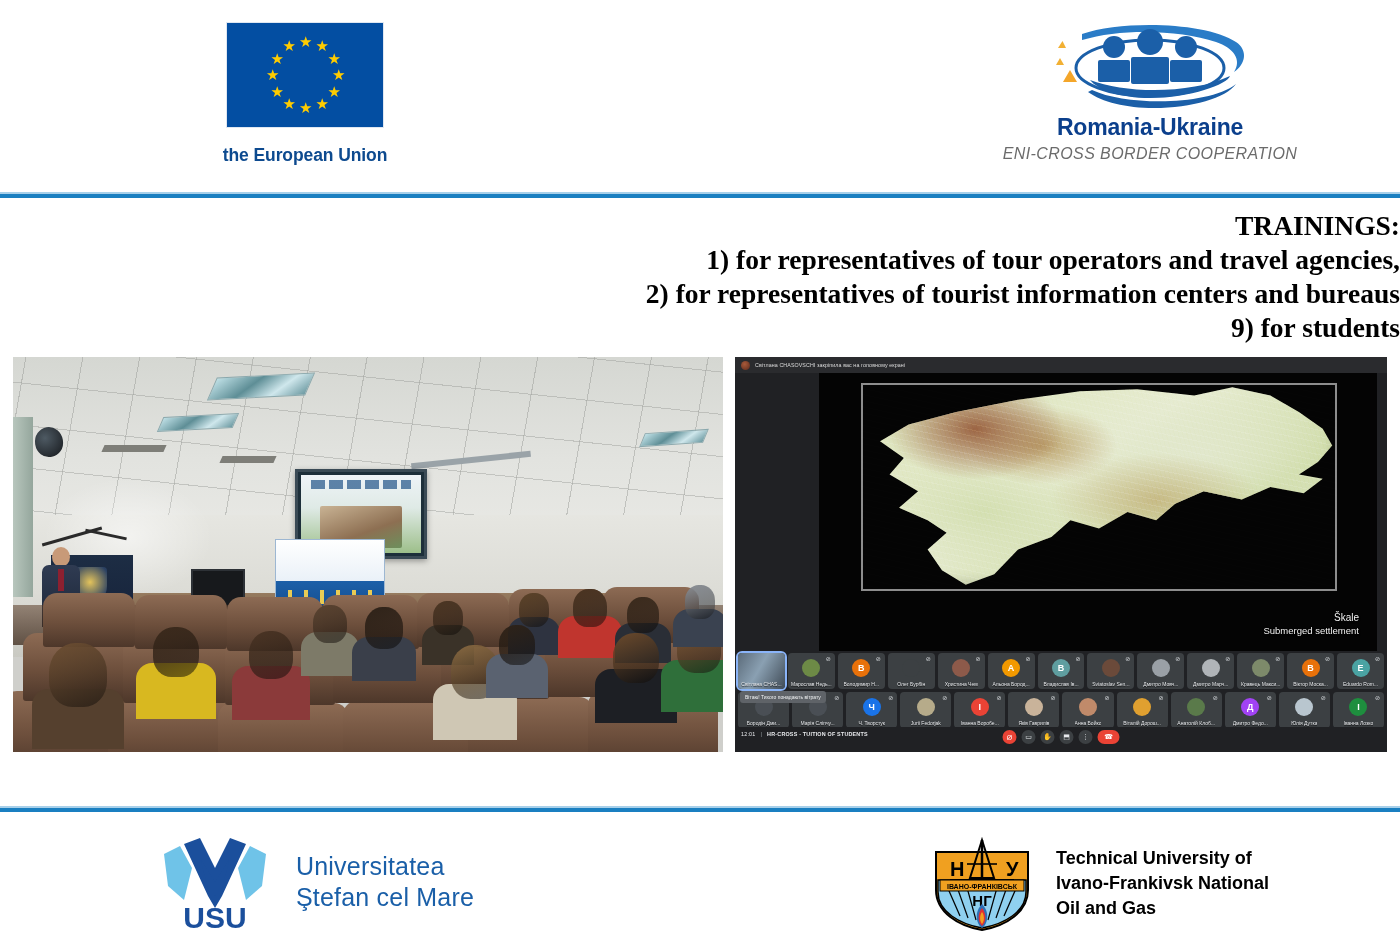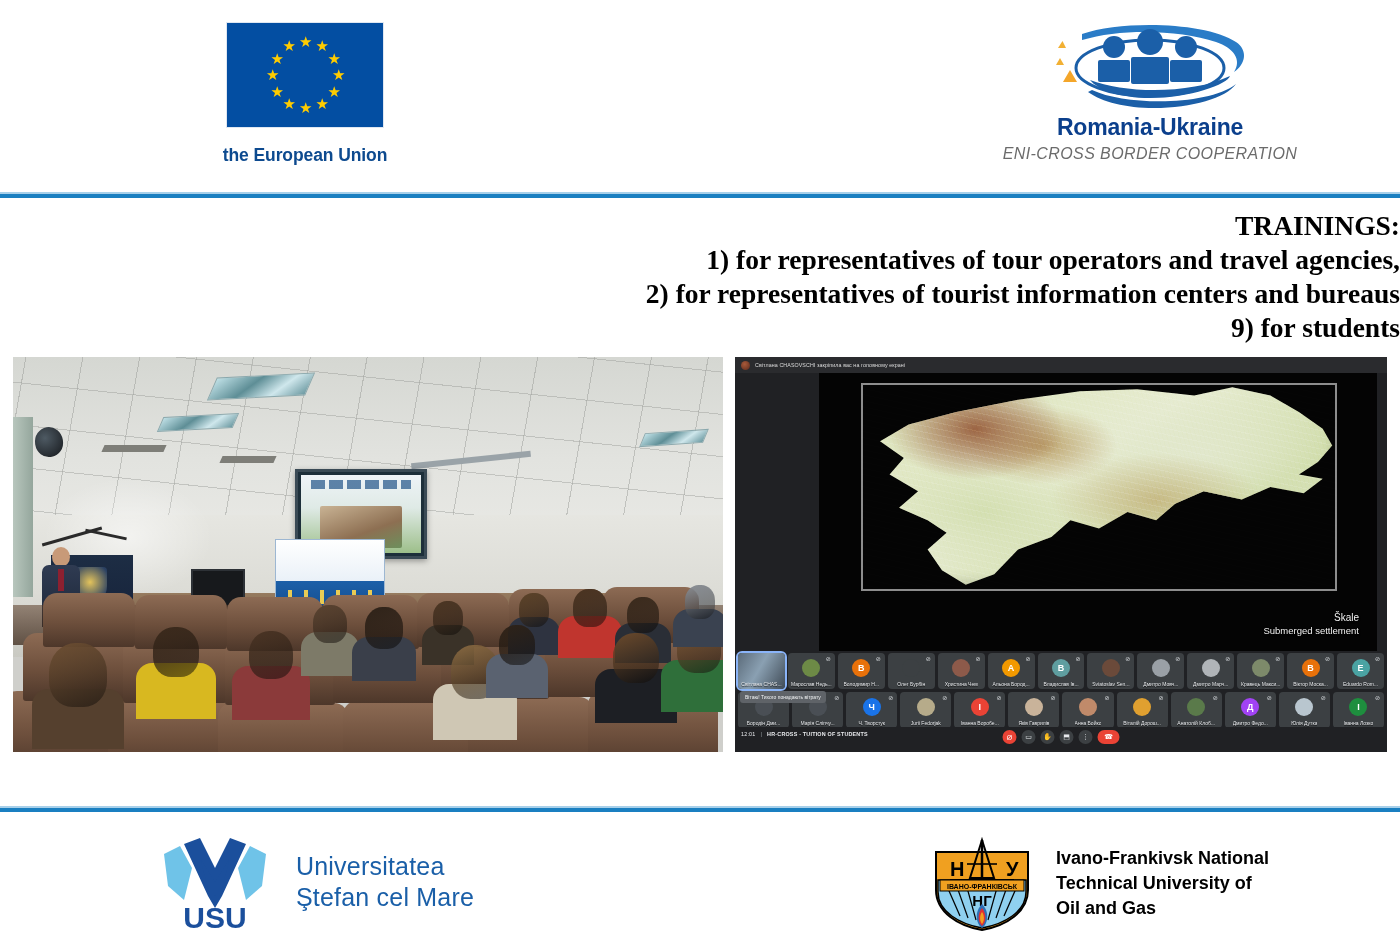--- a/index.html
+++ b/index.html
@@ -839,20 +839,20 @@
           <text x="76" y="42" font-family="Liberation Sans, sans-serif" font-size="20" font-weight="bold" fill="#000">У</text>
           <rect x="10" y="46" width="84" height="11" fill="#f0a020" stroke="#000" stroke-width="1"></rect>
           <text x="52" y="55" text-anchor="middle" font-family="Liberation Sans, sans-serif" font-size="7" font-weight="bold" fill="#000">ІВАНО-ФРАНКІВСЬК</text>
           <text x="52" y="72" text-anchor="middle" font-family="Liberation Sans, sans-serif" font-size="15" font-weight="bold" fill="#000">НГ</text>
           <path d="M52 70 C44 78 46 90 52 94 C58 90 60 78 52 70 Z" fill="#2d6fb5"></path>
           <path d="M52 74 C47 80 48 89 52 92 C56 89 57 80 52 74 Z" fill="#e03030"></path>
           <path d="M52 78 C49 82 50 88 52 90 C54 88 55 82 52 78 Z" fill="#f0a020"></path>
         </svg>
       </div>
       <div class="ifntuog-text">
+        <div>Technical University of</div>
         <div>Ivano-Frankivsk National</div>
-        <div>Technical University of</div>
         <div>Oil and Gas</div>
       </div>
     </div>
 
   </div>
 </div>
 
 </body></html>

